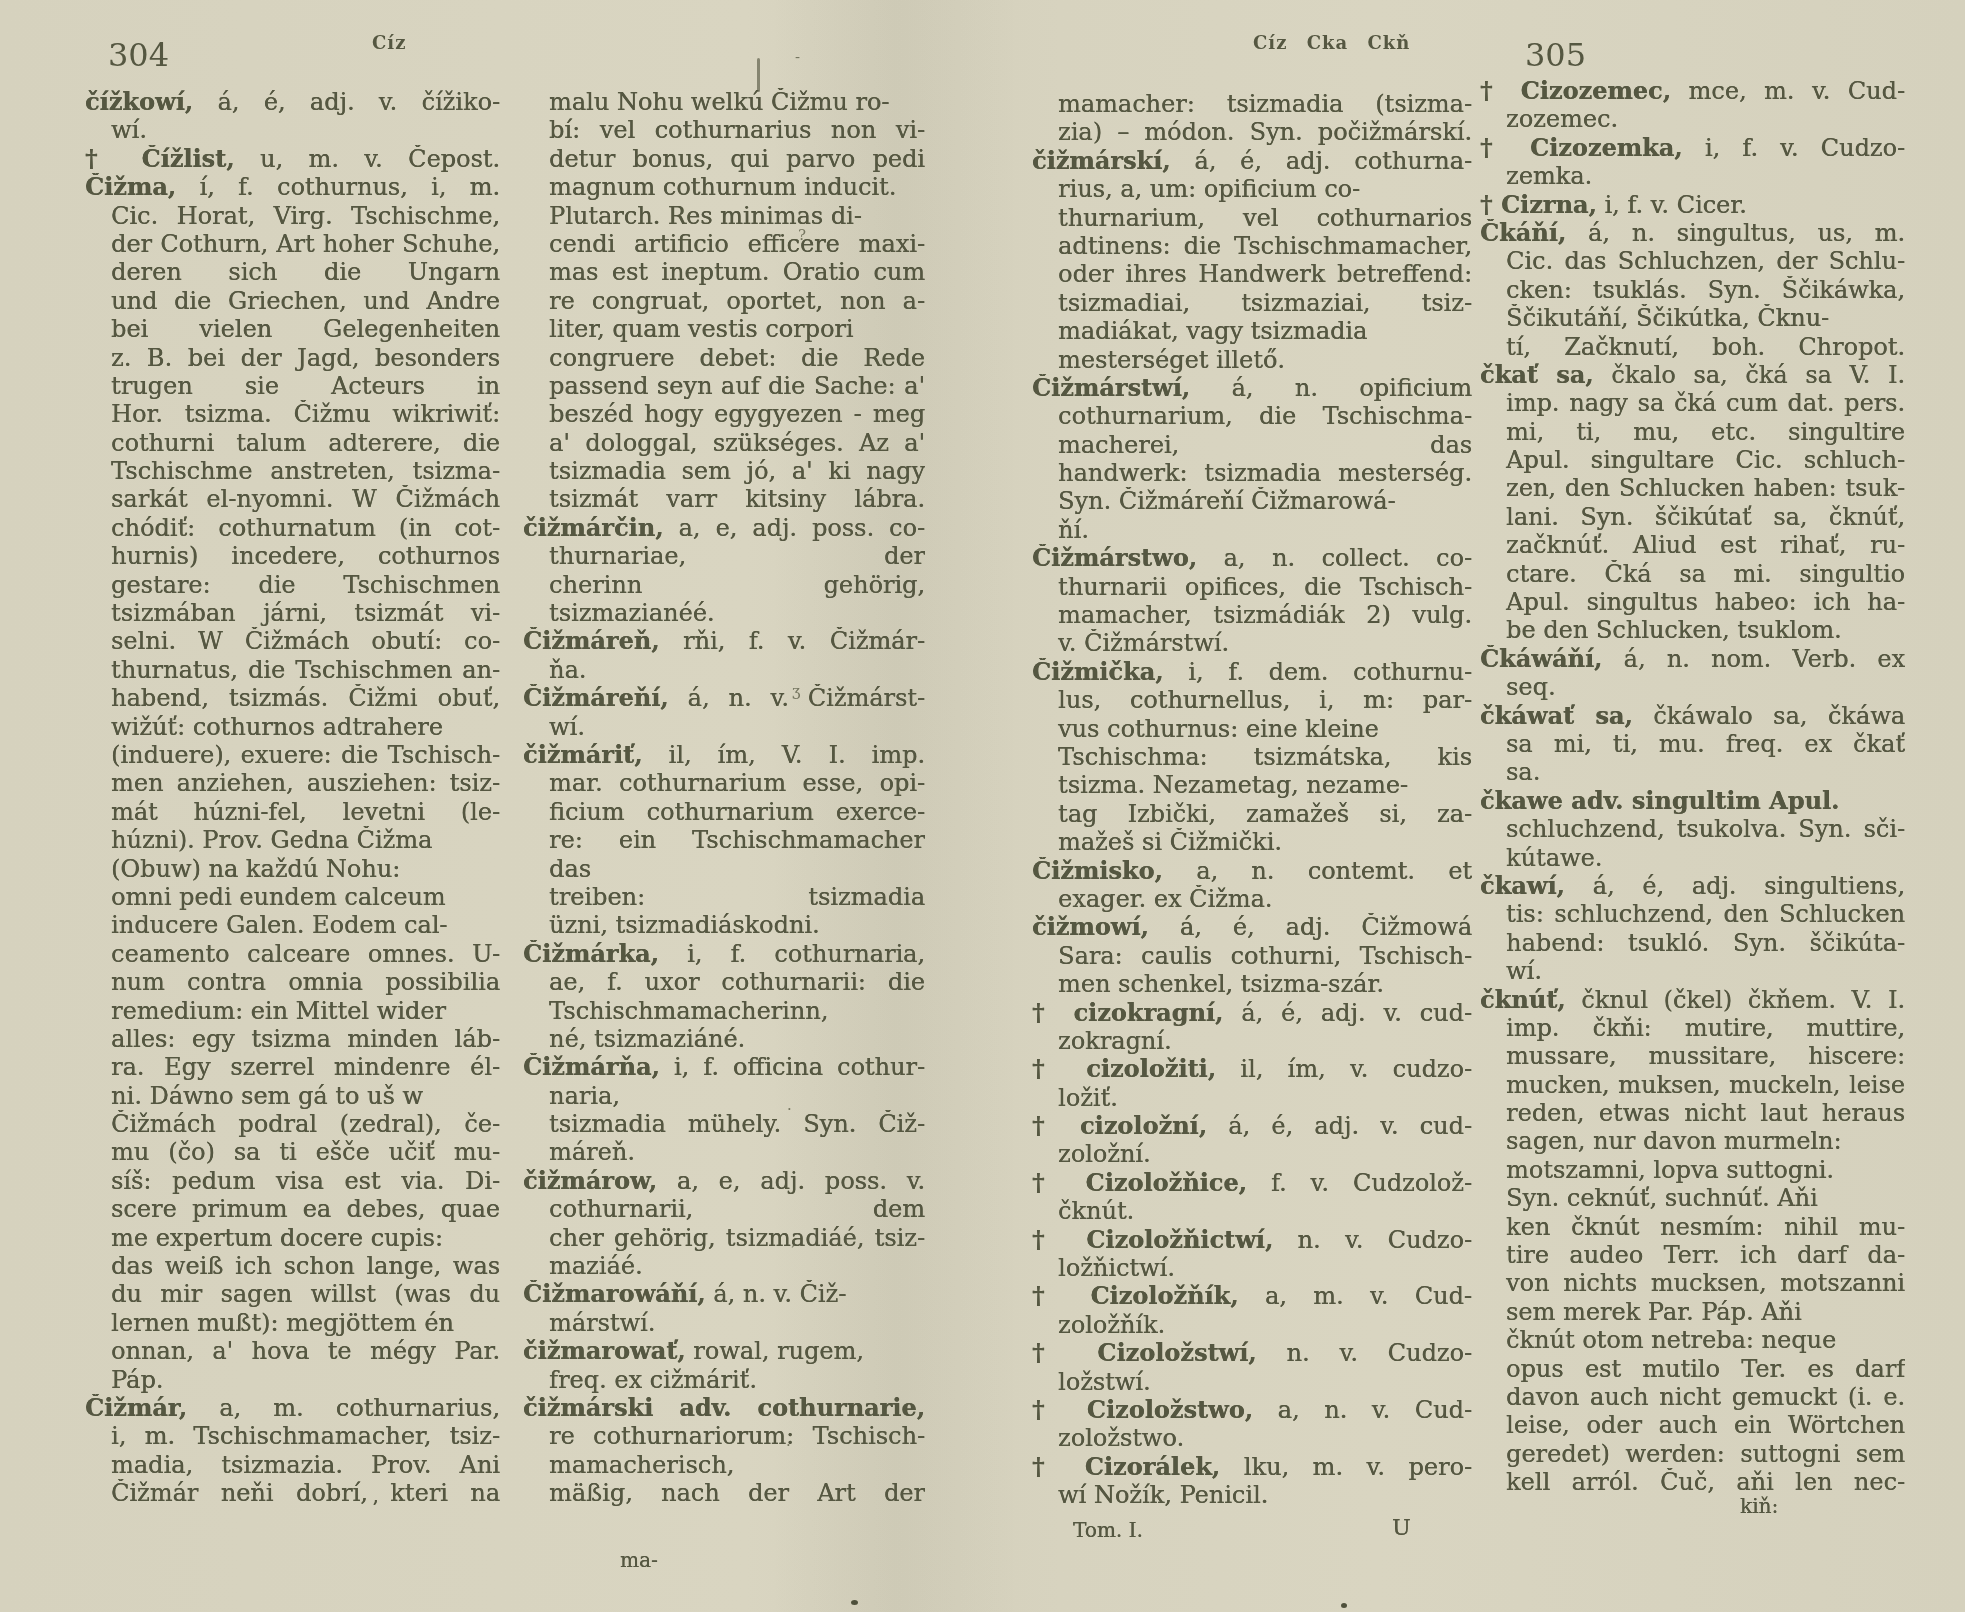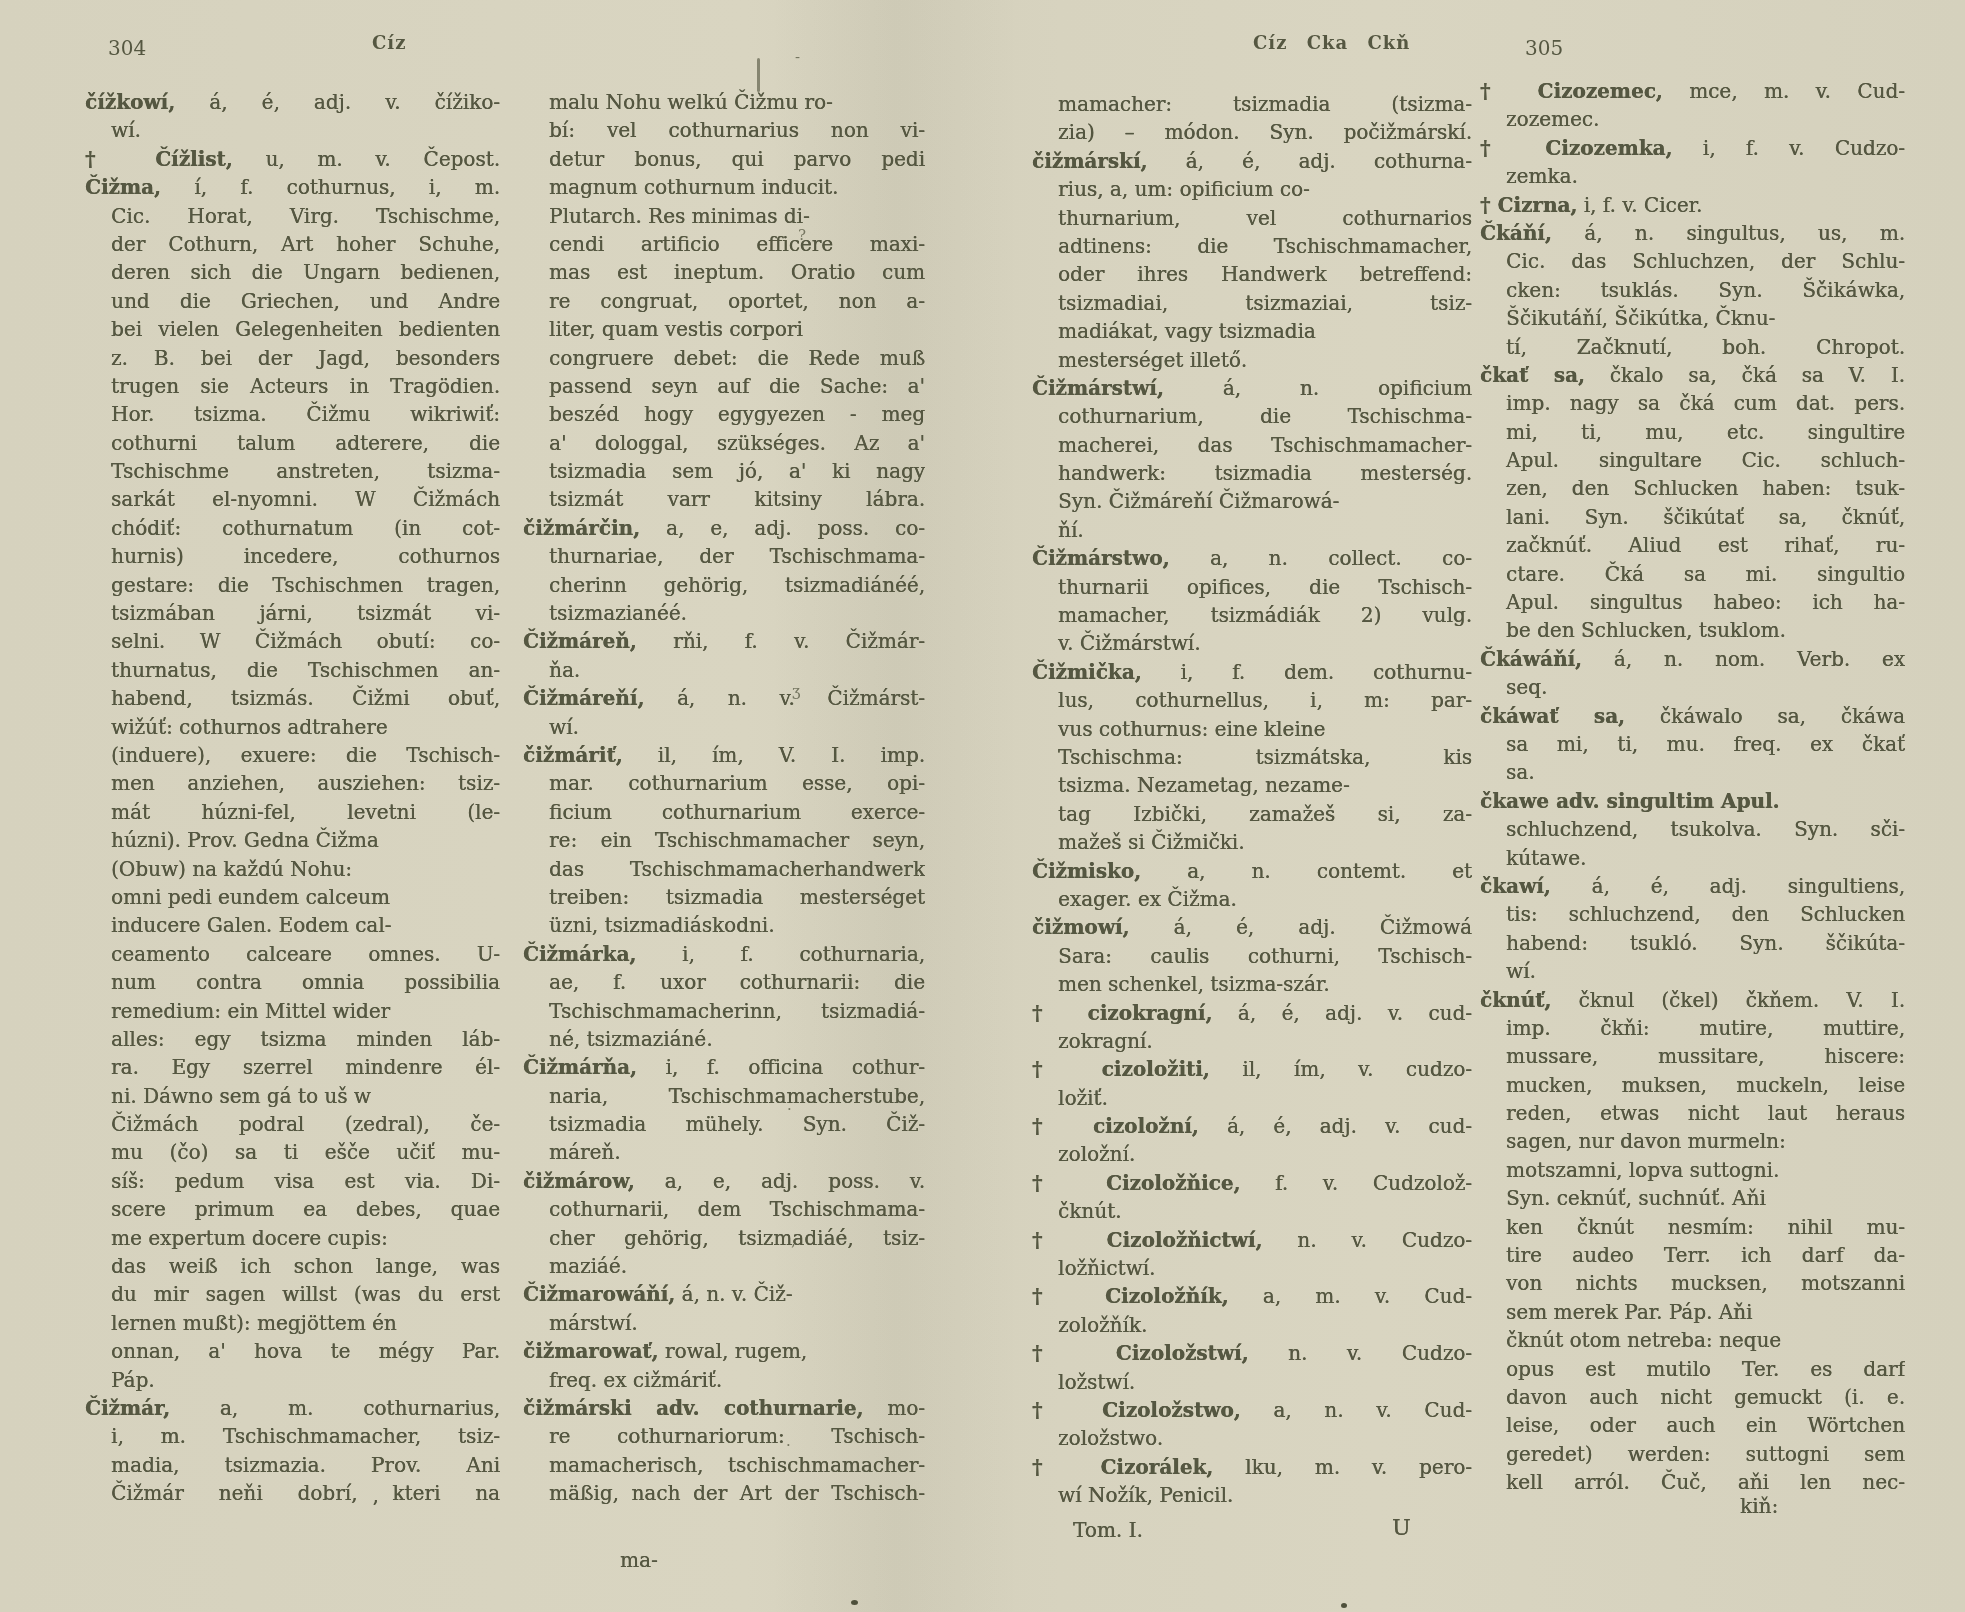--- a/index.html
+++ b/index.html
@@ -5,22 +5,22 @@
   html,body{margin:0;padding:0;}
   body{
     width:1965px;height:1612px;position:relative;overflow:hidden;
     background:#d8d4c0;
     font-family:"DejaVu Serif","Liberation Serif",serif;
     color:#555741;
   }
   #paper{position:absolute;inset:0;
     background:linear-gradient(90deg,#d6d2be 0%,#d9d5c1 38%,#d4d0bc 46%,#d7d3bf 54%,#d9d5c1 70%,#d5d1bd 100%);}
   .hdr{position:absolute;font-weight:bold;font-size:18px;letter-spacing:1px;}
-  .pagenum{position:absolute;font-size:20px;}
-  .col{position:absolute;font-size:20px;}
+  .pagenum{position:absolute;font-size:32px;}
+  .col{position:absolute;font-size:24px;}
   .line{height:28.4px;line-height:28.4px;overflow:hidden;white-space:nowrap;text-shadow:0.3px 0 0 currentColor;}
   .line.just{white-space:normal;text-align:justify;text-align-last:justify;}
   .line.cont{padding-left:26px;}
   .line b{font-weight:bold;text-align:center;}
   .foot{position:absolute;font-size:20px;text-shadow:0.3px 0 0 currentColor;}
   .catch{}
   .mark{position:absolute;font-size:15px;opacity:.75;}
   .speck{position:absolute;background:#4e503b;border-radius:50%;}
   #gutter-shade{position:absolute;top:0;bottom:0;left:770px;width:250px;
     background:linear-gradient(90deg,rgba(90,90,70,0) 0%,rgba(90,90,70,.05) 50%,rgba(90,90,70,0) 100%);}

